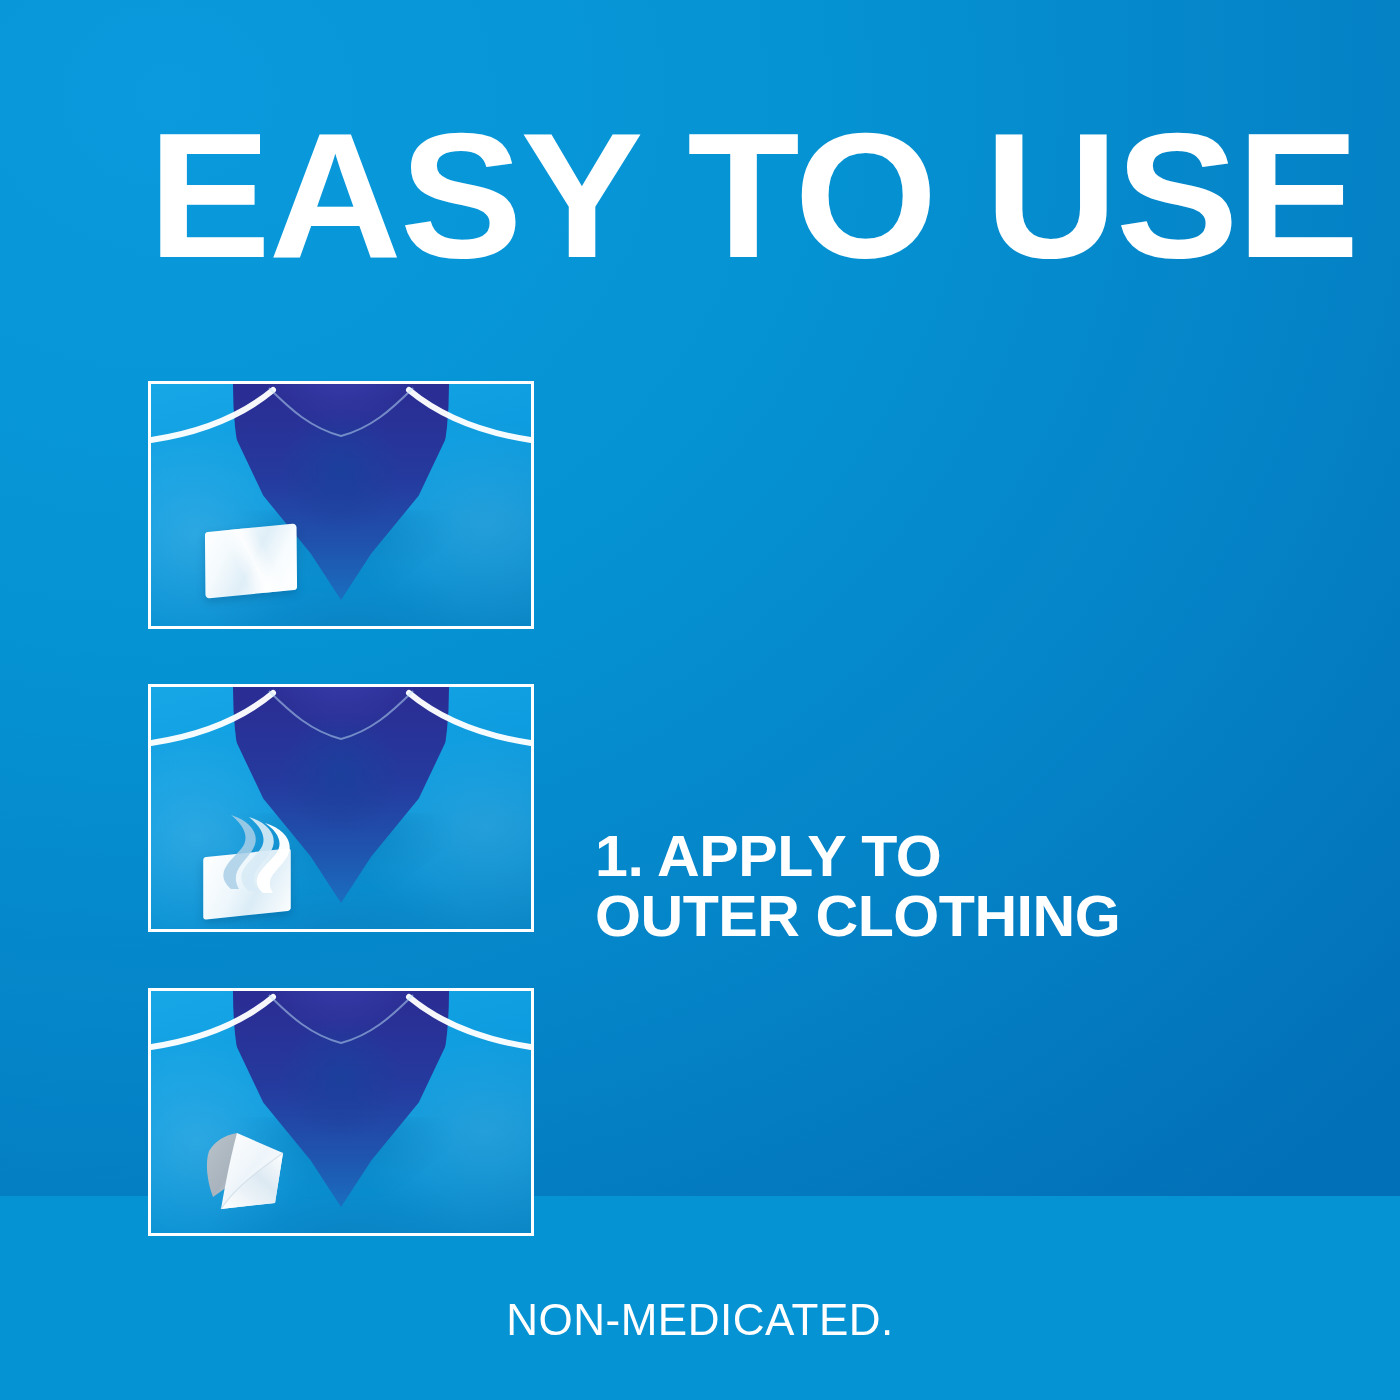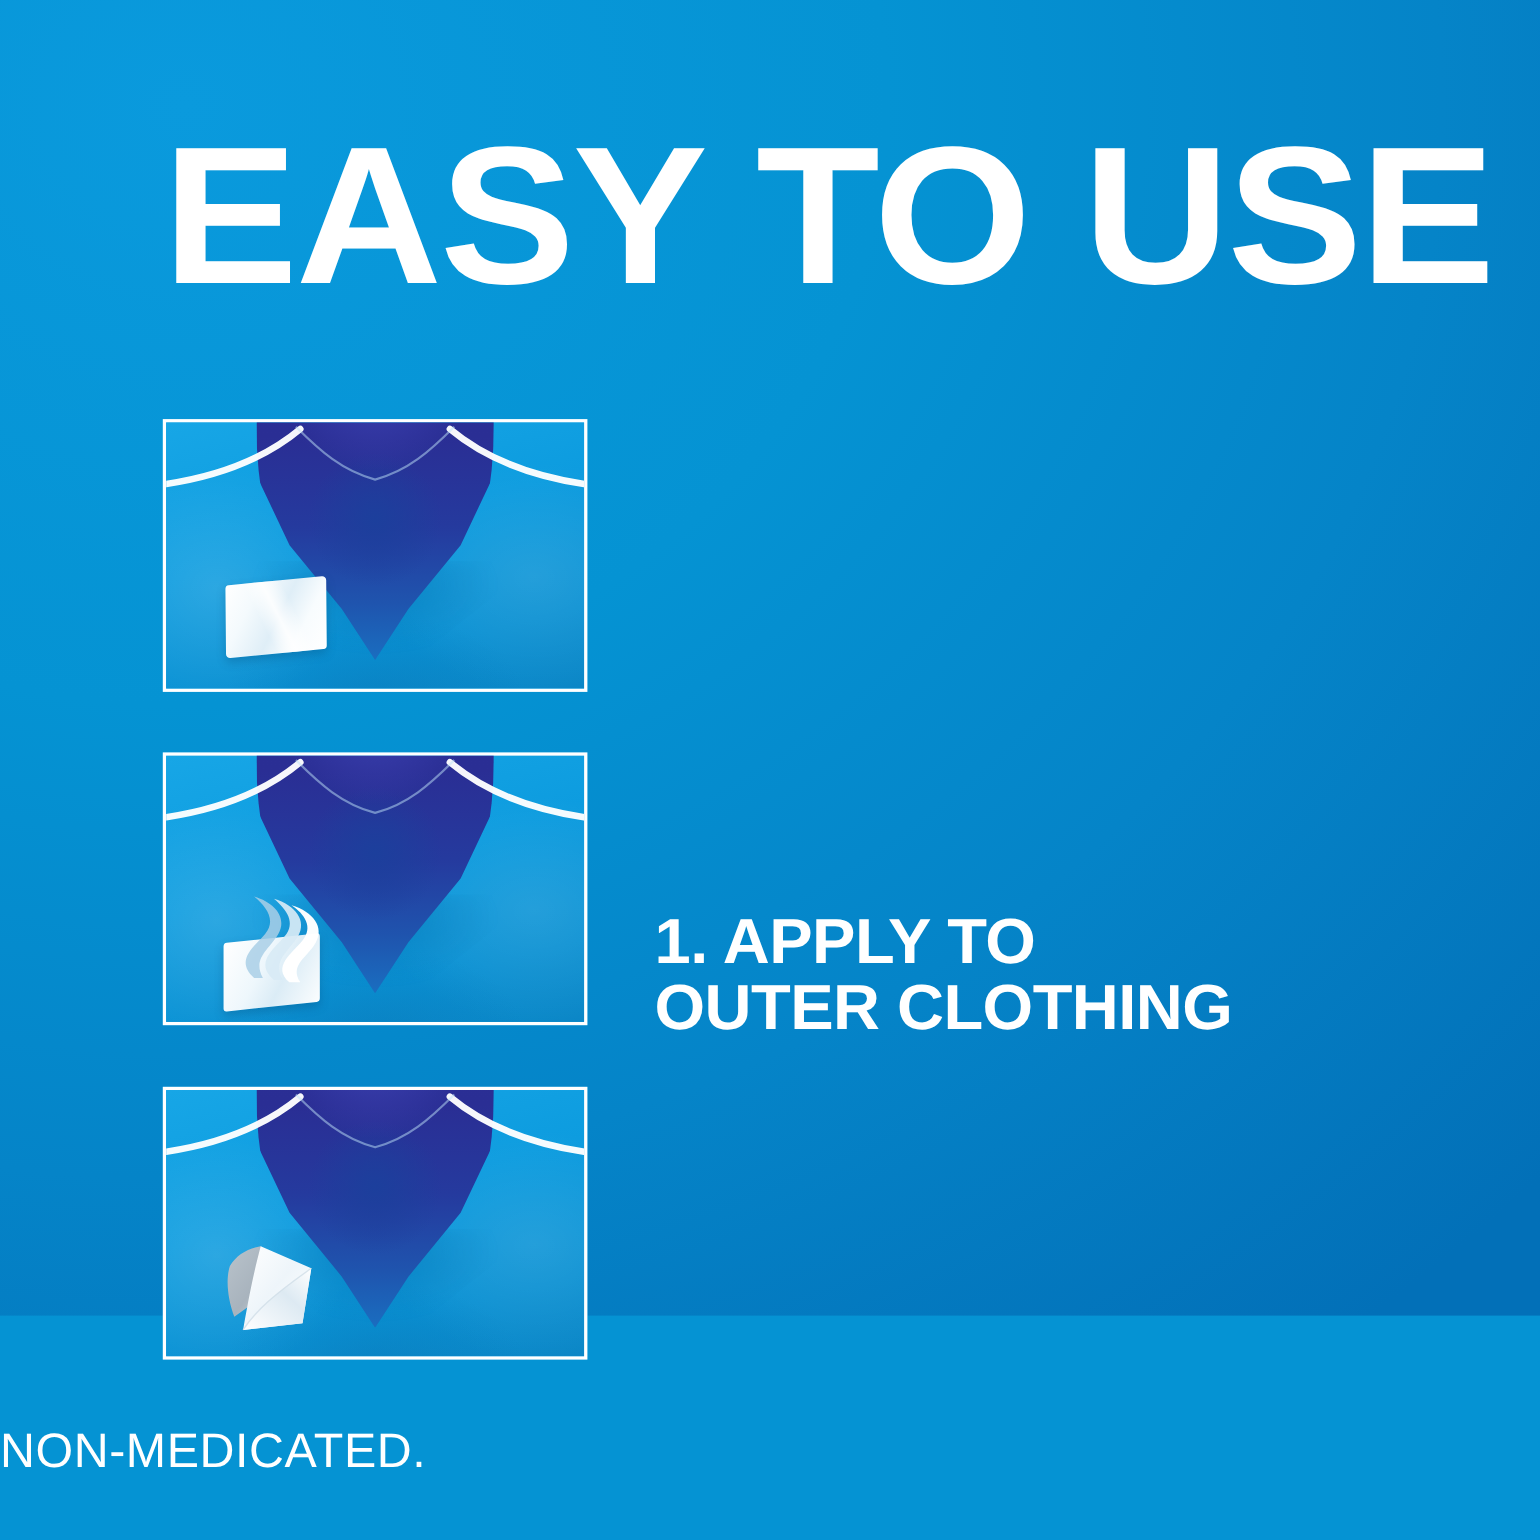--- a/index.html
+++ b/index.html
@@ -131,21 +131,21 @@
     transform-origin:left center;
     white-space:nowrap;
   }
   #cap1 { top:445px; }
 
   
   .footer {
     position:absolute;
     left:0; top:1295px;
     width:1400px;
-    text-align:left;
+    text-align:center;
     color:#ffffff;
     font-size:44px;
     font-weight:400;
     letter-spacing:0.5px;
   }
 </style>
 </head>
 <body>
 
 <div id="stage">

